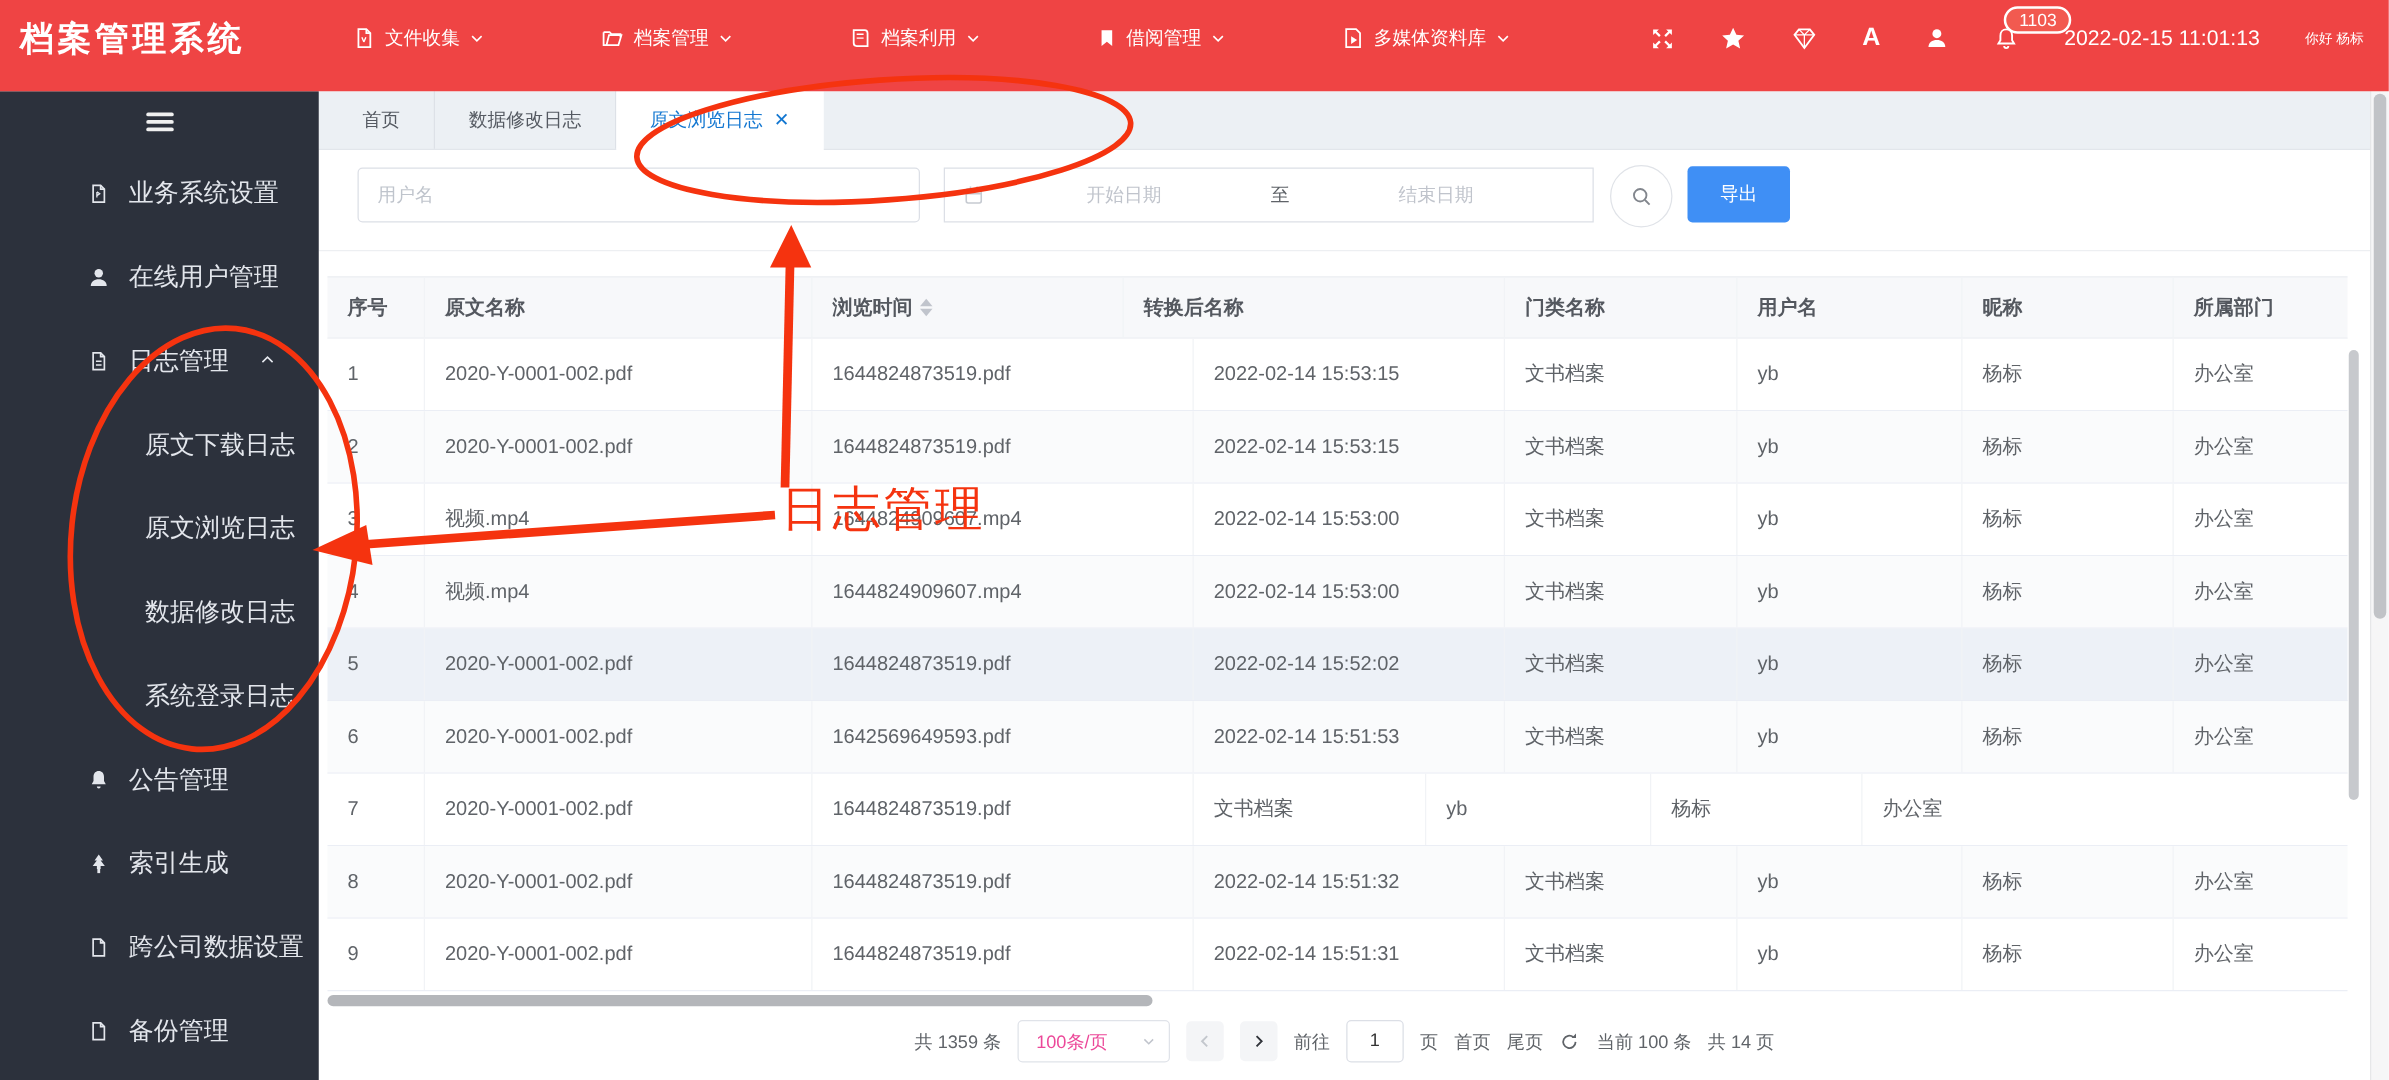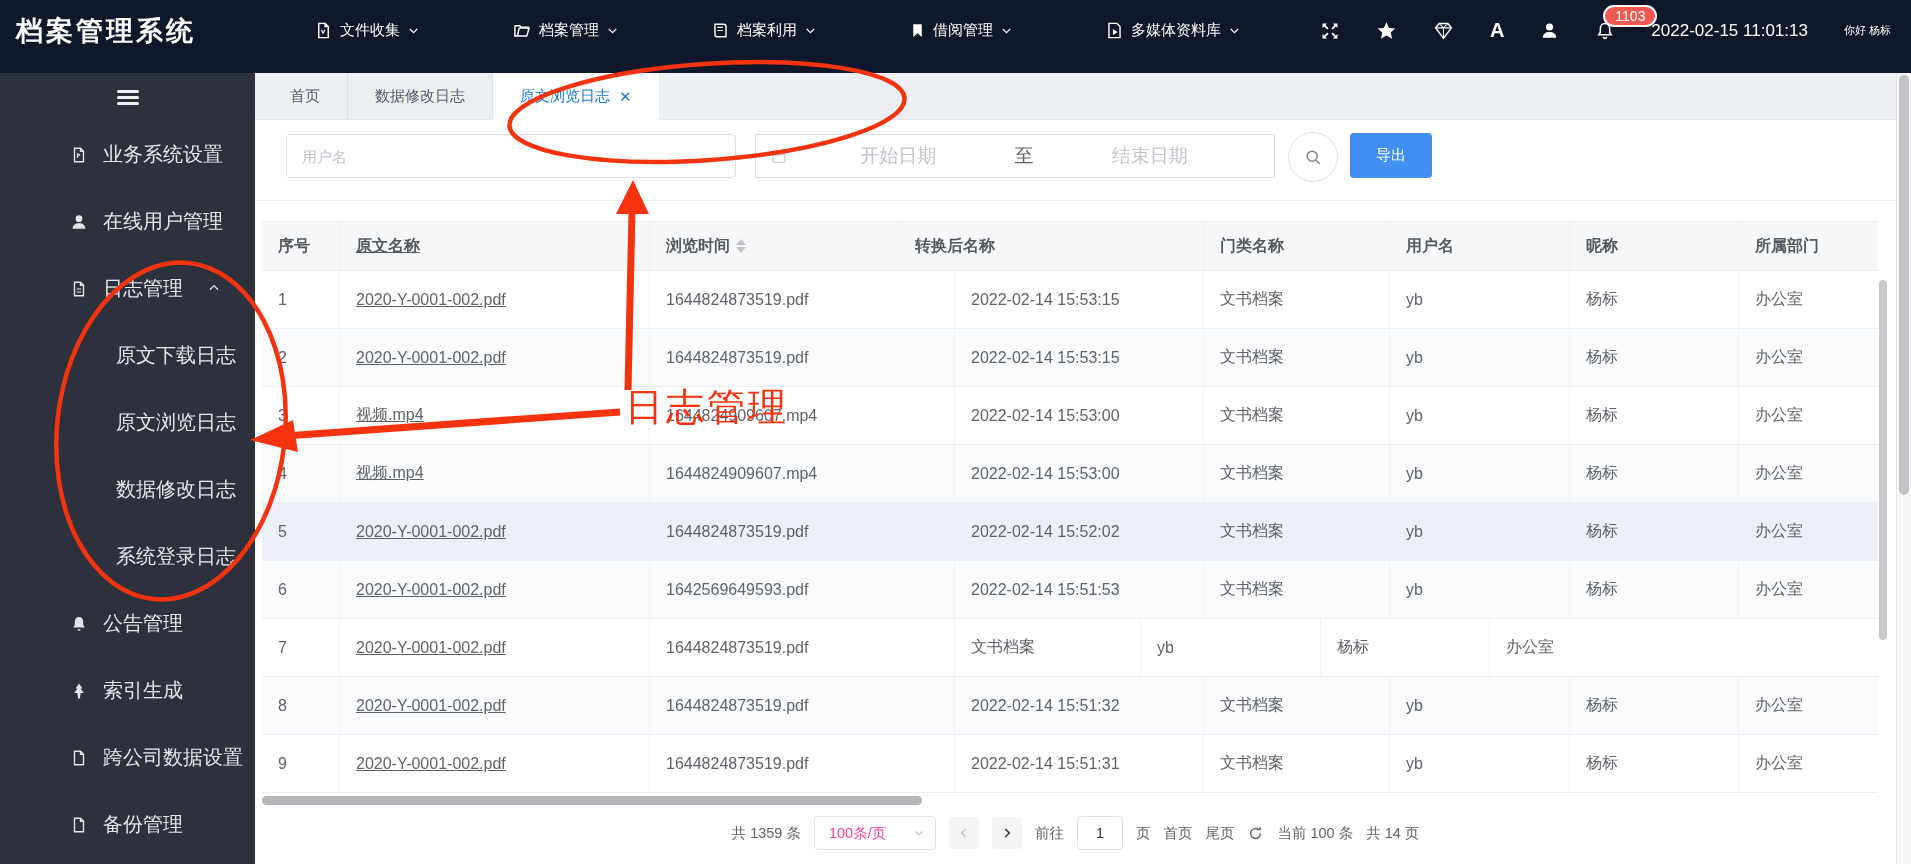--- a/index.html
+++ b/index.html
@@ -1,21 +1,21 @@
 <!DOCTYPE html>
 <html><head>
 <meta charset="utf-8">
 <style>
   * { margin:0; padding:0; box-sizing:border-box; }
   html,body { width:1911px; height:864px; overflow:hidden; background:#fff;
     font-family:"Liberation Sans","DejaVu Sans",sans-serif; }
 
   
   .topbar { position:absolute; left:0; top:0; width:1911px; height:73px;
-    background:#0f172a; display:flex; align-items:center; padding:0 16px 12px 16px; z-index:10;gap:32px; }
+    background:#ef4444; display:flex; align-items:center; padding:0 16px 12px 16px; z-index:10; }
   .logo { width:266px; font-size:27px; font-weight:bold; color:#fff; letter-spacing:3px; }
   .menus { display:flex; align-items:center; gap:92px; }
   .menu-item { display:flex; align-items:center; gap:7px; color:#fff; font-size:15px; cursor:pointer; white-space:nowrap; }
   .menu-item svg { display:block; }
   .top-right { margin-left:auto; display:flex; align-items:center; gap:36px; color:#fff; }
   .tr-icon { display:flex; align-items:center; justify-content:center; cursor:pointer; }
   .font-a { font-size:20px; font-weight:bold; color:#fff; }
   .bell-wrap { position:relative; }
   .badge { position:absolute; top:-16px; left:8px; background:#f25a50; border:2px solid #fff;
     border-radius:14px; color:#fff; font-size:14px; padding:1px 10px; white-space:nowrap; }
@@ -40,36 +40,36 @@
     border-right:1px solid #dde1e7; cursor:pointer; white-space:nowrap; }
   .tab.active { background:#fff; color:#1377d1; gap:9px; border-right:none; margin-bottom:-1px; }
   .tab-close { font-size:15px; color:#1377d1; line-height:1; cursor:pointer; }
 
   .search-area { height:81px; position:relative; border-bottom:1px solid #edeff2; }
   .inp-user { position:absolute; left:31px; top:14px; width:450px; height:44px; border:1px solid #dcdfe6;
     border-radius:4px; padding:0 15px; font-size:15px; color:#333; outline:none;
     font-family:"Liberation Sans","DejaVu Sans",sans-serif; }
   .inp-user::placeholder { color:#bfc4cc; }
   .daterange { position:absolute; left:500px; top:14px; width:520px; height:44px; border:1px solid #dcdfe6;
-    border-radius:0; display:flex; align-items:center; padding:0 14px; font-size:19px; background:#fff;justify-content:space-between; }
+    border-radius:0; display:flex; align-items:center; padding:0 14px; font-size:15px; background:#fff;justify-content:space-between; }
   .dr-ph { flex:1; text-align:center; color:#c0c4cc; }
   .dr-sep { color:#5f6368; padding:0 6px; }
   .btn-search { position:absolute; left:1033px; top:12px; width:50px; height:50px; border-radius:50%;
     border:1px solid #e0e3e8; background:#fff; display:flex; align-items:center; justify-content:center; cursor:pointer; }
   .btn-export { position:absolute; left:1095px; top:13px; width:82px; height:45px; border:none;
     border-radius:4px; background:#3f8ff5; color:#fff; font-size:15px; cursor:pointer;
     font-family:"Liberation Sans","DejaVu Sans",sans-serif; }
 
   .gap20 { height:20px; }
 
   .table { margin-left:7px; width:1616px; font-size:16px; color:#5f6368; }
   .thead { display:flex; height:50px; align-items:center; background:#f7f8fa;
     border-top:1px solid #eceef2; border-bottom:1px solid #eceef2; font-weight:bold; color:#54585f; }
   .th, .td { padding-left:16px; display:flex; align-items:center; height:100%; border-right:1px solid #f1f3f6; overflow:hidden; white-space:nowrap; }
-  .c0{width:78px;} .c1{width:310px;text-decoration:underline;} .c2{width:305px;} .c3{width:249px;}
+  .c0{width:78px;} .c1{width:310px;} .c2{width:305px;} .c3{width:249px;}
   .c4{width:186px;} .c5{width:180px;} .c6{width:169px;} .c7{width:139px; border-right:none;}
   .tr { display:flex; height:58px; border-bottom:1px solid #ebeef5; background:#fff; }
   .tbody > div:nth-of-type(even) { background:#fafbfc; }
   .tbody > div.hover-row { background:#edf1f7; }
   .sort-caret { display:inline-flex; flex-direction:column; gap:2px; margin-left:6px; cursor:pointer; }
   .caret-up { width:0; height:0; border-left:5px solid transparent; border-right:5px solid transparent; border-bottom:6px solid #c0c4cc; }
   .caret-down { width:0; height:0; border-left:5px solid transparent; border-right:5px solid transparent; border-top:6px solid #c0c4cc; }
 
   .hscroll { margin:3px 0 0 7px; width:660px; height:9px; border-radius:5px; background:#b4b6ba; cursor:pointer; }
 

